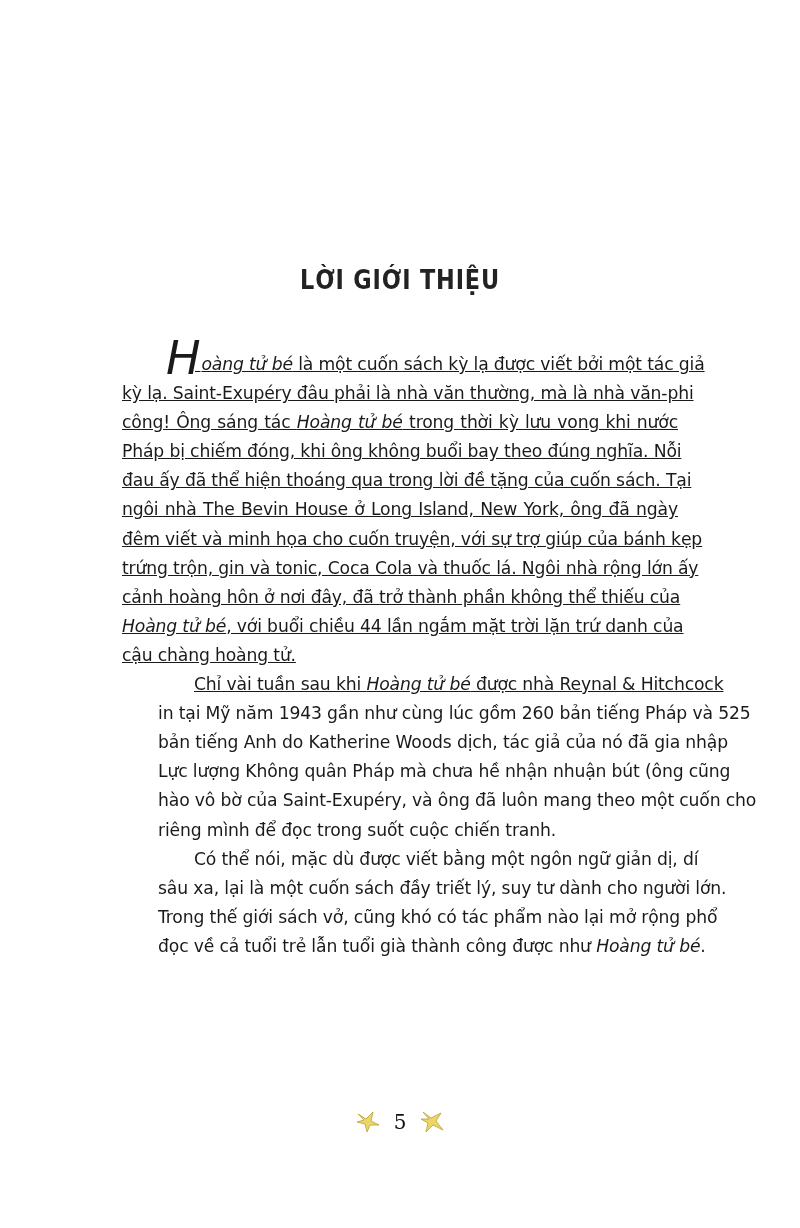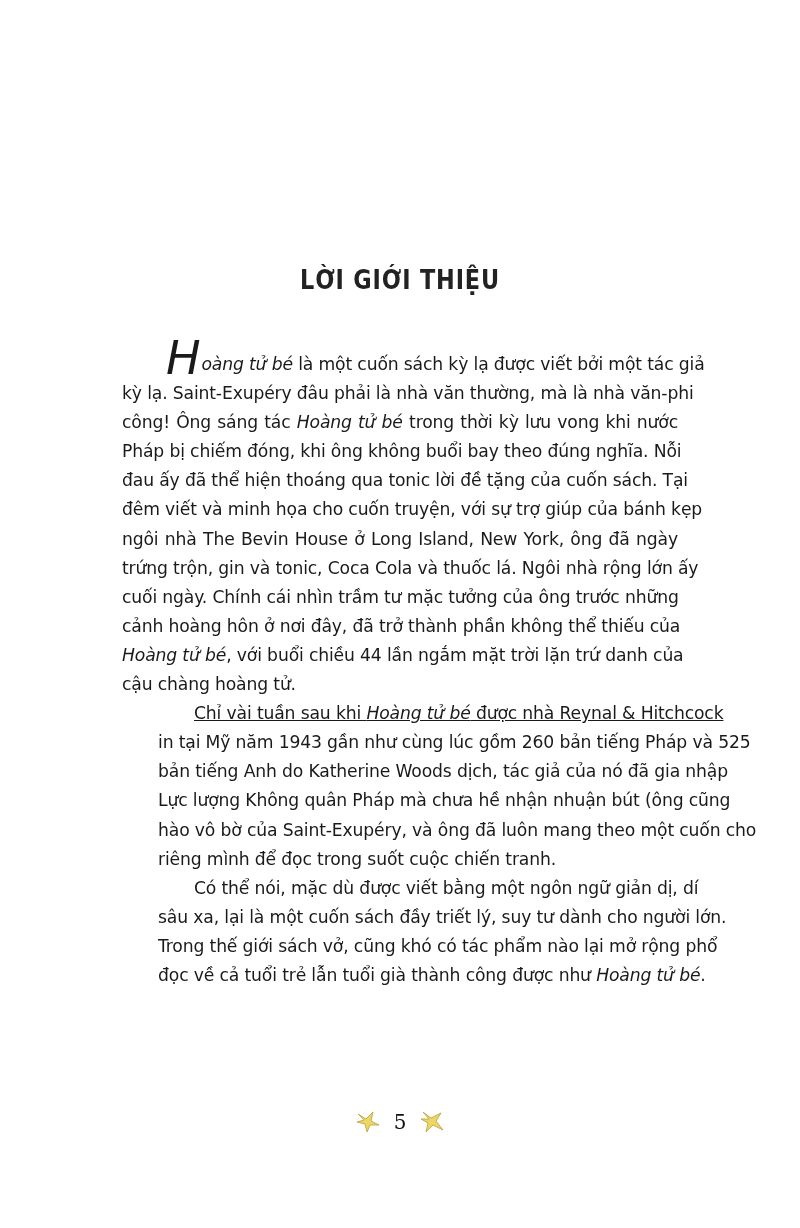--- a/index.html
+++ b/index.html
@@ -20,21 +20,21 @@
     color: #222;
     transform: scaleX(0.86);
   }
   .body-text {
     position: absolute; left: 122px; top: 350px; width: 556px;
     font-size: 17.2px; line-height: 29.1px;
     text-align: justify;
     letter-spacing: -0.15px;
   }
   .body-text p { margin: 0; text-indent: 36px; }
-  .body-text p.first { text-indent: 0; }
+  .body-text p.first { text-indent: 0; text-decoration: underline; }
   em { font-style: italic; }
   .line { display: block; text-align: justify; text-align-last: justify; white-space: nowrap; }
   .line.last { text-align-last: left; }
   .folio {
     position: absolute; top: 1110px; left: 0; width: 800px;
     display: flex; justify-content: center; align-items: center; gap: 14px;
   }
   .folio-num { font-family: "DejaVu Serif", serif; font-size: 20px; color: #111; }
   .star { width: 24px; height: 22px; }
 </style>
@@ -43,25 +43,24 @@
 
 <div class="page">
   <h1 class="title">LỜI GIỚI THIỆU</h1>
 
   <div class="body-text" id="body">
       <p class="first">
         <span class="line"><span class="dropcap-inline" style="font-style: italic; font-size: 46px; line-height: 0; padding-left: 44px; margin-right: 1px; position: relative; top: 4px;">H</span><em>oàng tử bé</em><span> là một cuốn sách kỳ lạ được viết bởi một tác giả</span></span>
         <span class="line"><span>kỳ lạ. Saint-Exupéry đâu phải là nhà văn thường, mà là nhà văn-phi</span></span>
         <span class="line"><span>công! Ông sáng tác </span><em>Hoàng tử bé</em><span> trong thời kỳ lưu vong khi nước</span></span>
         <span class="line"><span>Pháp bị chiếm đóng, khi ông không buổi bay theo đúng nghĩa. Nỗi</span></span>
-        <span class="line"><span>đau ấy đã thể hiện thoáng qua tonic lời đề tặng của cuốn sách. Tại</span></span>
+        <span class="line"><span>đau ấy đã thể hiện thoáng qua trong lời đề tặng của cuốn sách. Tại</span></span>
+        <span class="line"><span>ngôi nhà The Bevin House ở Long Island, New York, ông đã ngày</span></span>
         <span class="line"><span>đêm viết và minh họa cho cuốn truyện, với sự trợ giúp của bánh kẹp</span></span>
-        <span class="line"><span>ngôi nhà The Bevin House ở Long Island, New York, ông đã ngày</span></span>
         <span class="line"><span>trứng trộn, gin và tonic, Coca Cola và thuốc lá. Ngôi nhà rộng lớn ấy</span></span>
-        <span class="line"><span>cuối ngày. Chính cái nhìn trầm tư mặc tưởng của ông trước những</span></span>
         <span class="line"><span>cảnh hoàng hôn ở nơi đây, đã trở thành phần không thể thiếu của</span></span>
         <span class="line"><em>Hoàng tử bé</em><span>, với buổi chiều 44 lần ngắm mặt trời lặn trứ danh của</span></span>
         <span class="line last"><span>cậu chàng hoàng tử.</span></span>
       </p>
       <p>
         <span class="line" style="padding-left: 36px; text-decoration: underline;"><span>Chỉ vài tuần sau khi </span><em>Hoàng tử bé</em><span> được nhà Reynal &amp; Hitchcock</span></span>
         <span class="line"><span>in tại Mỹ năm 1943 gần như cùng lúc gồm 260 bản tiếng Pháp và 525</span></span>
         <span class="line"><span>bản tiếng Anh do Katherine Woods dịch, tác giả của nó đã gia nhập</span></span>
         <span class="line"><span>Lực lượng Không quân Pháp mà chưa hề nhận nhuận bút (ông cũng</span></span>
         <span class="line"><span>hào vô bờ của Saint-Exupéry, và ông đã luôn mang theo một cuốn cho</span></span>

